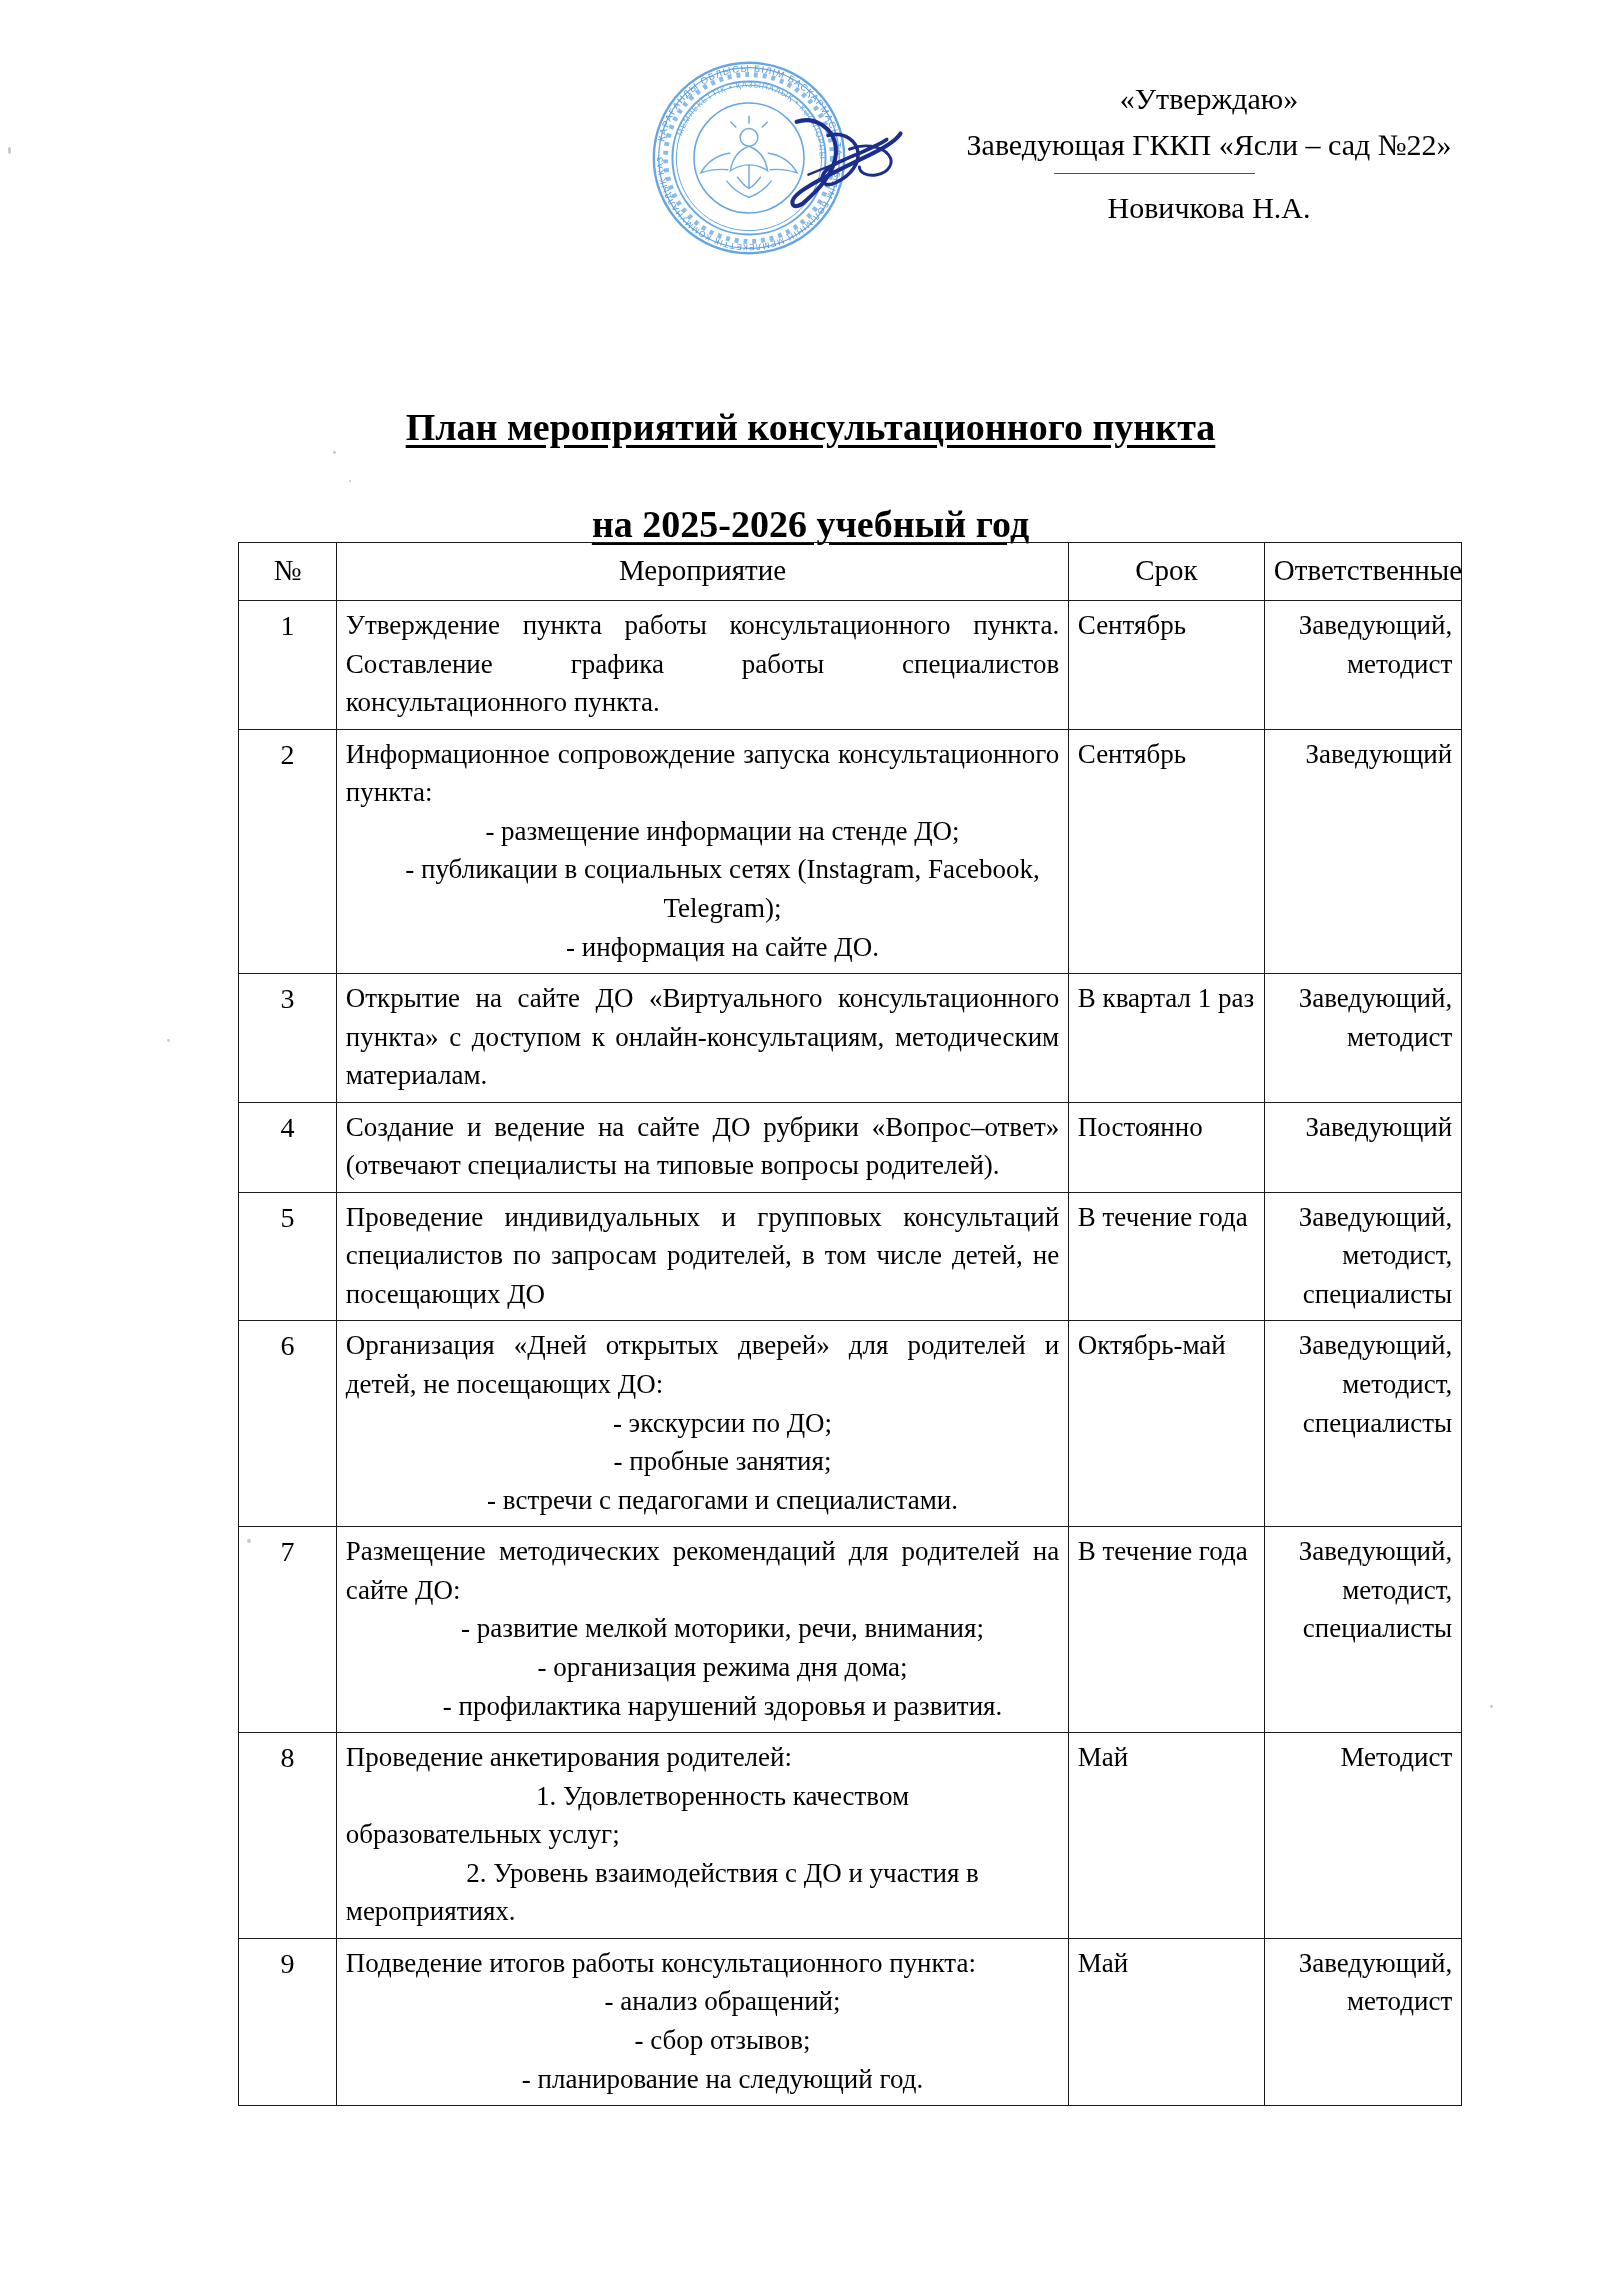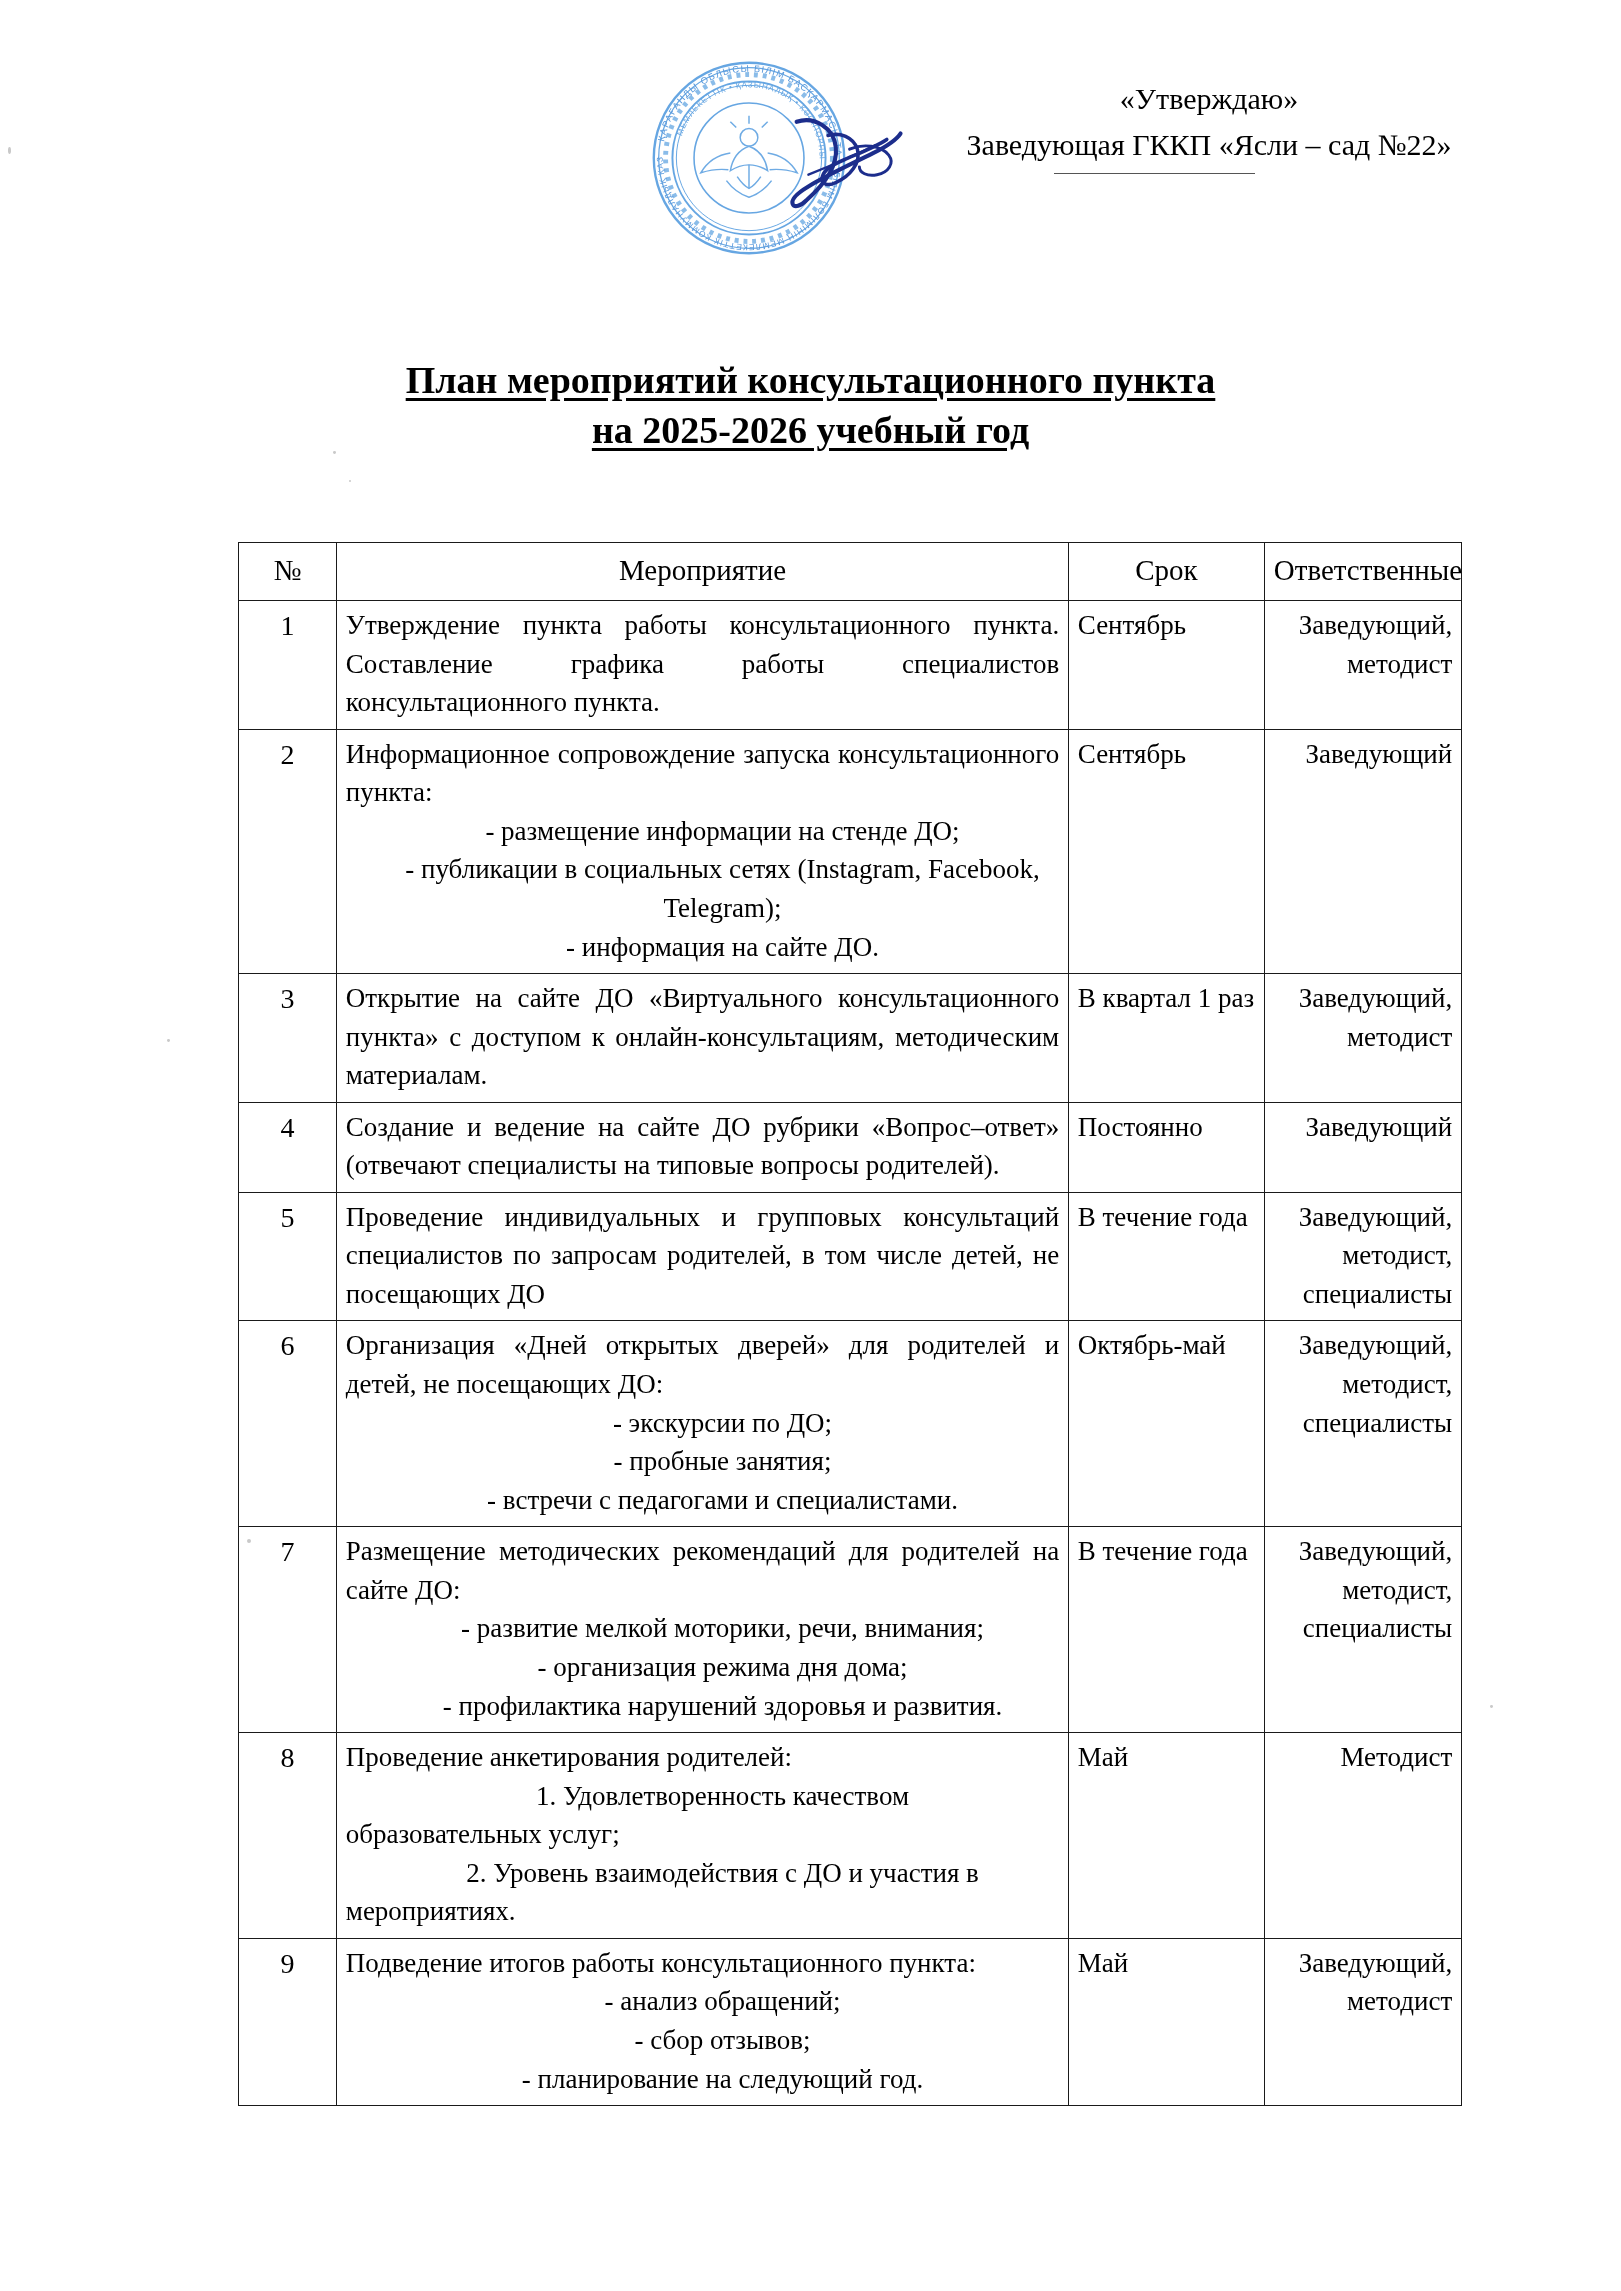--- a/index.html
+++ b/index.html
@@ -79,20 +79,21 @@
     text-align: center;
     font-size: 38px;
     font-weight: bold;
     line-height: 1.32;
     z-index: 4;
   }
   .doc-title .tline {
     display: inline-block;
     text-decoration: underline;
     text-underline-offset: 4.9px;
+    margin-top: 47px;
   }
 
   
   .table-wrap {
     position: absolute;
     left: 238px;
     top: 542px;
     width: 1223px;
     z-index: 4;
   }
@@ -202,20 +203,21 @@
                  C 82 48 98 42 110 34" stroke-width="3.6"></path>
         <path d="M 72 44 C 86 38 104 40 112 50 C 118 58 112 68 100 70 C 90 72 82 68 82 62" stroke-width="3"></path>
         <path d="M 30 70 C 50 62 74 52 98 40" stroke-width="2.4"></path>
       </g>
     </svg>
   </div>
 
   <div class="header-block">
     <div class="header-line l1">«Утверждаю»</div>
     <div class="header-line l2">Заведующая ГККП «Ясли – сад №22»</div>
+    <div class="header-line l3">Новичкова Н.А.</div>
   </div>
 
   <div class="doc-title">
     <div><span class="tline">План мероприятий консультационного пункта</span></div>
     <div><span class="tline">на 2025-2026 учебный год</span></div>
   </div>
 
   <div class="table-wrap">
     <table class="plan">
       <colgroup>

